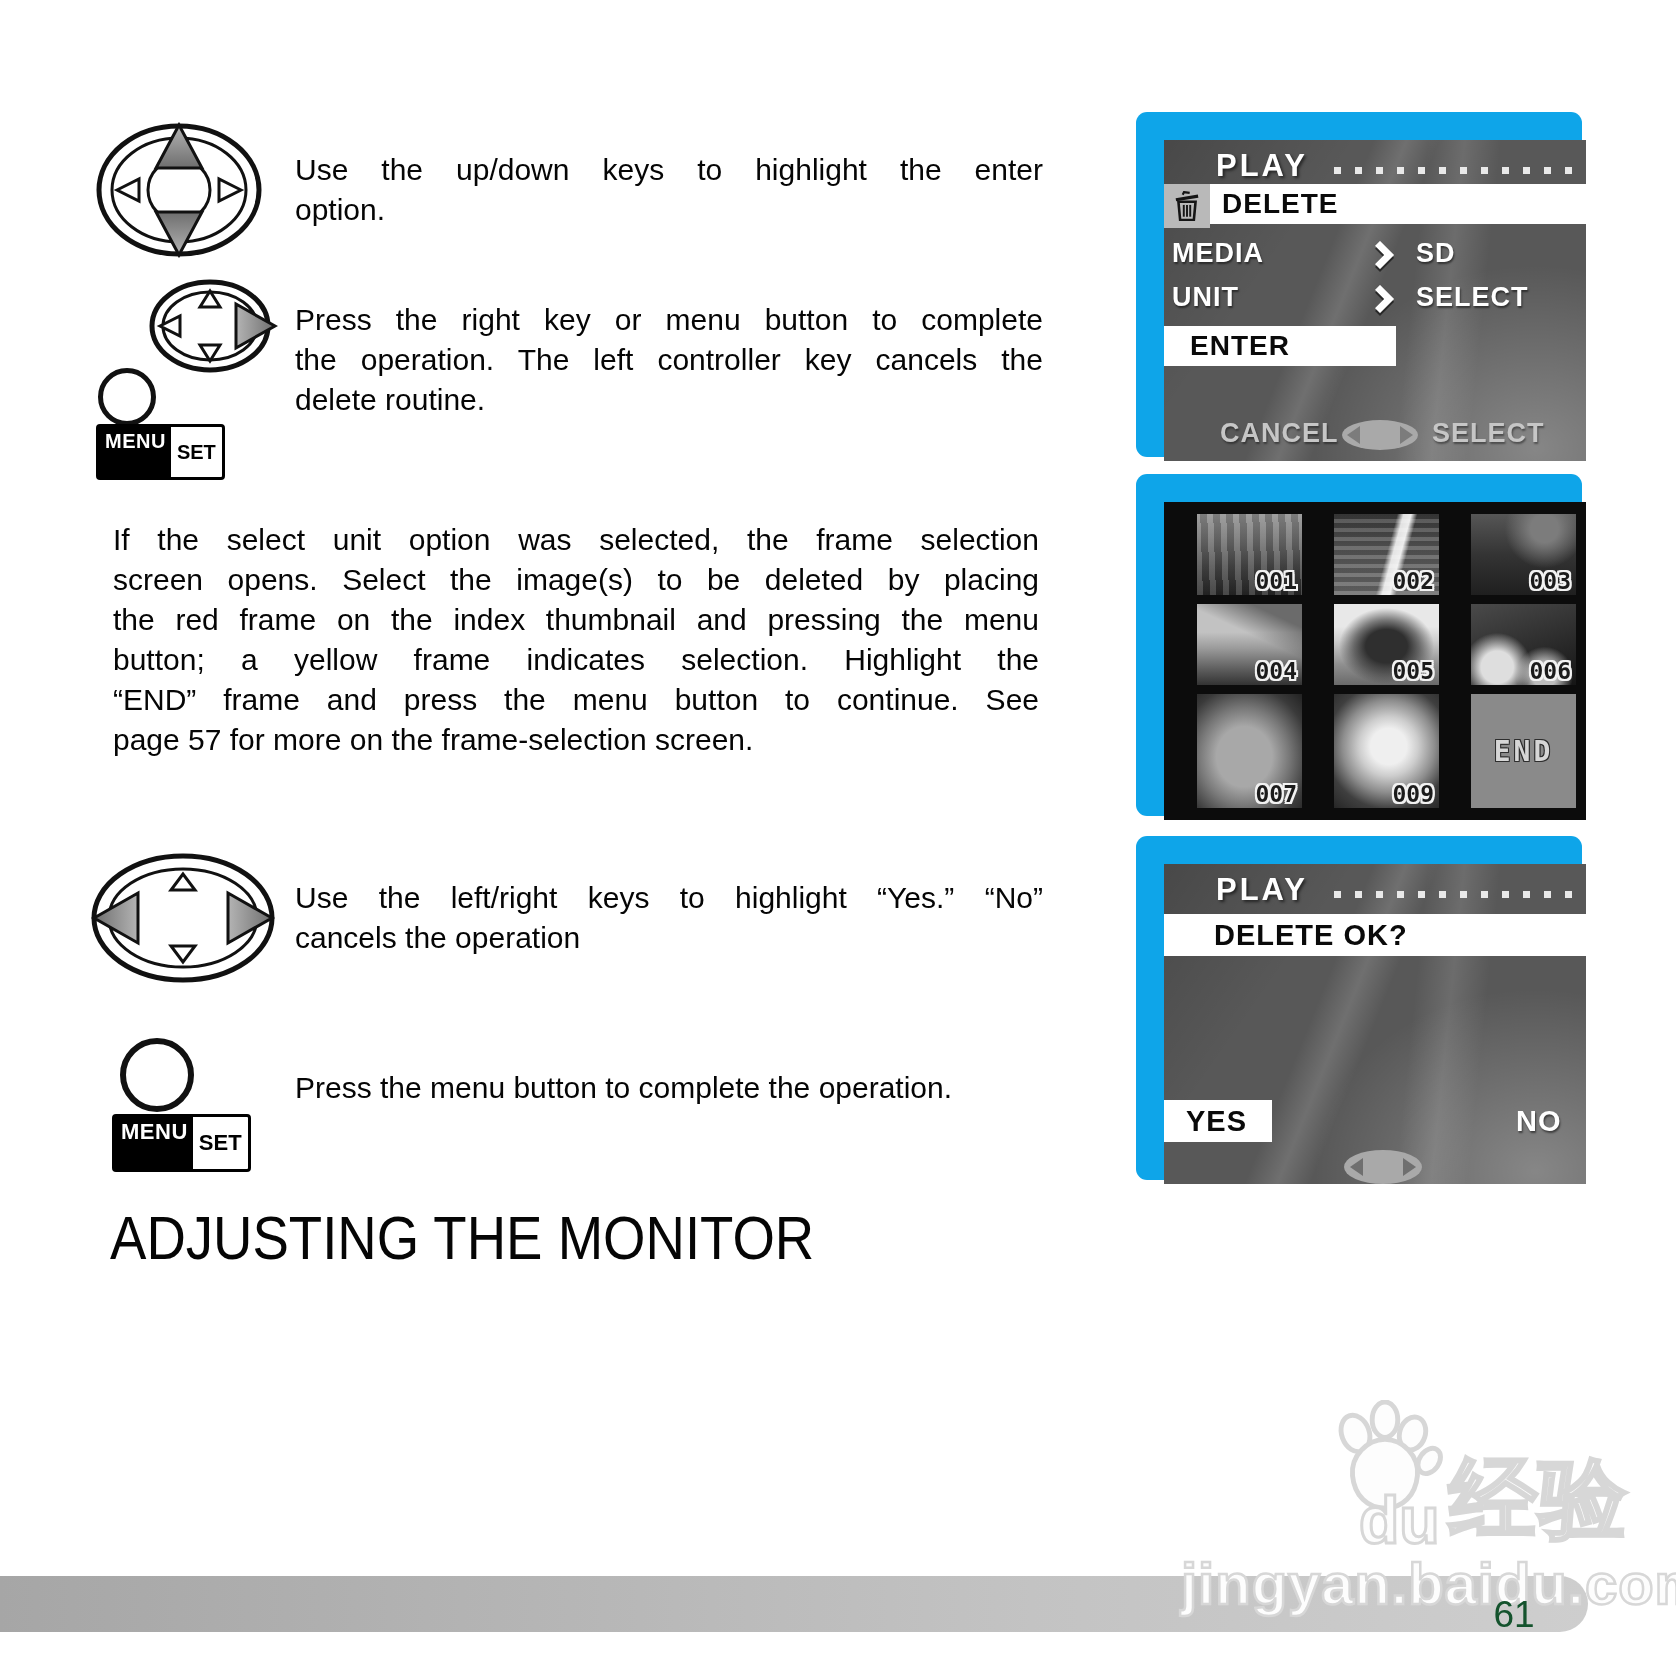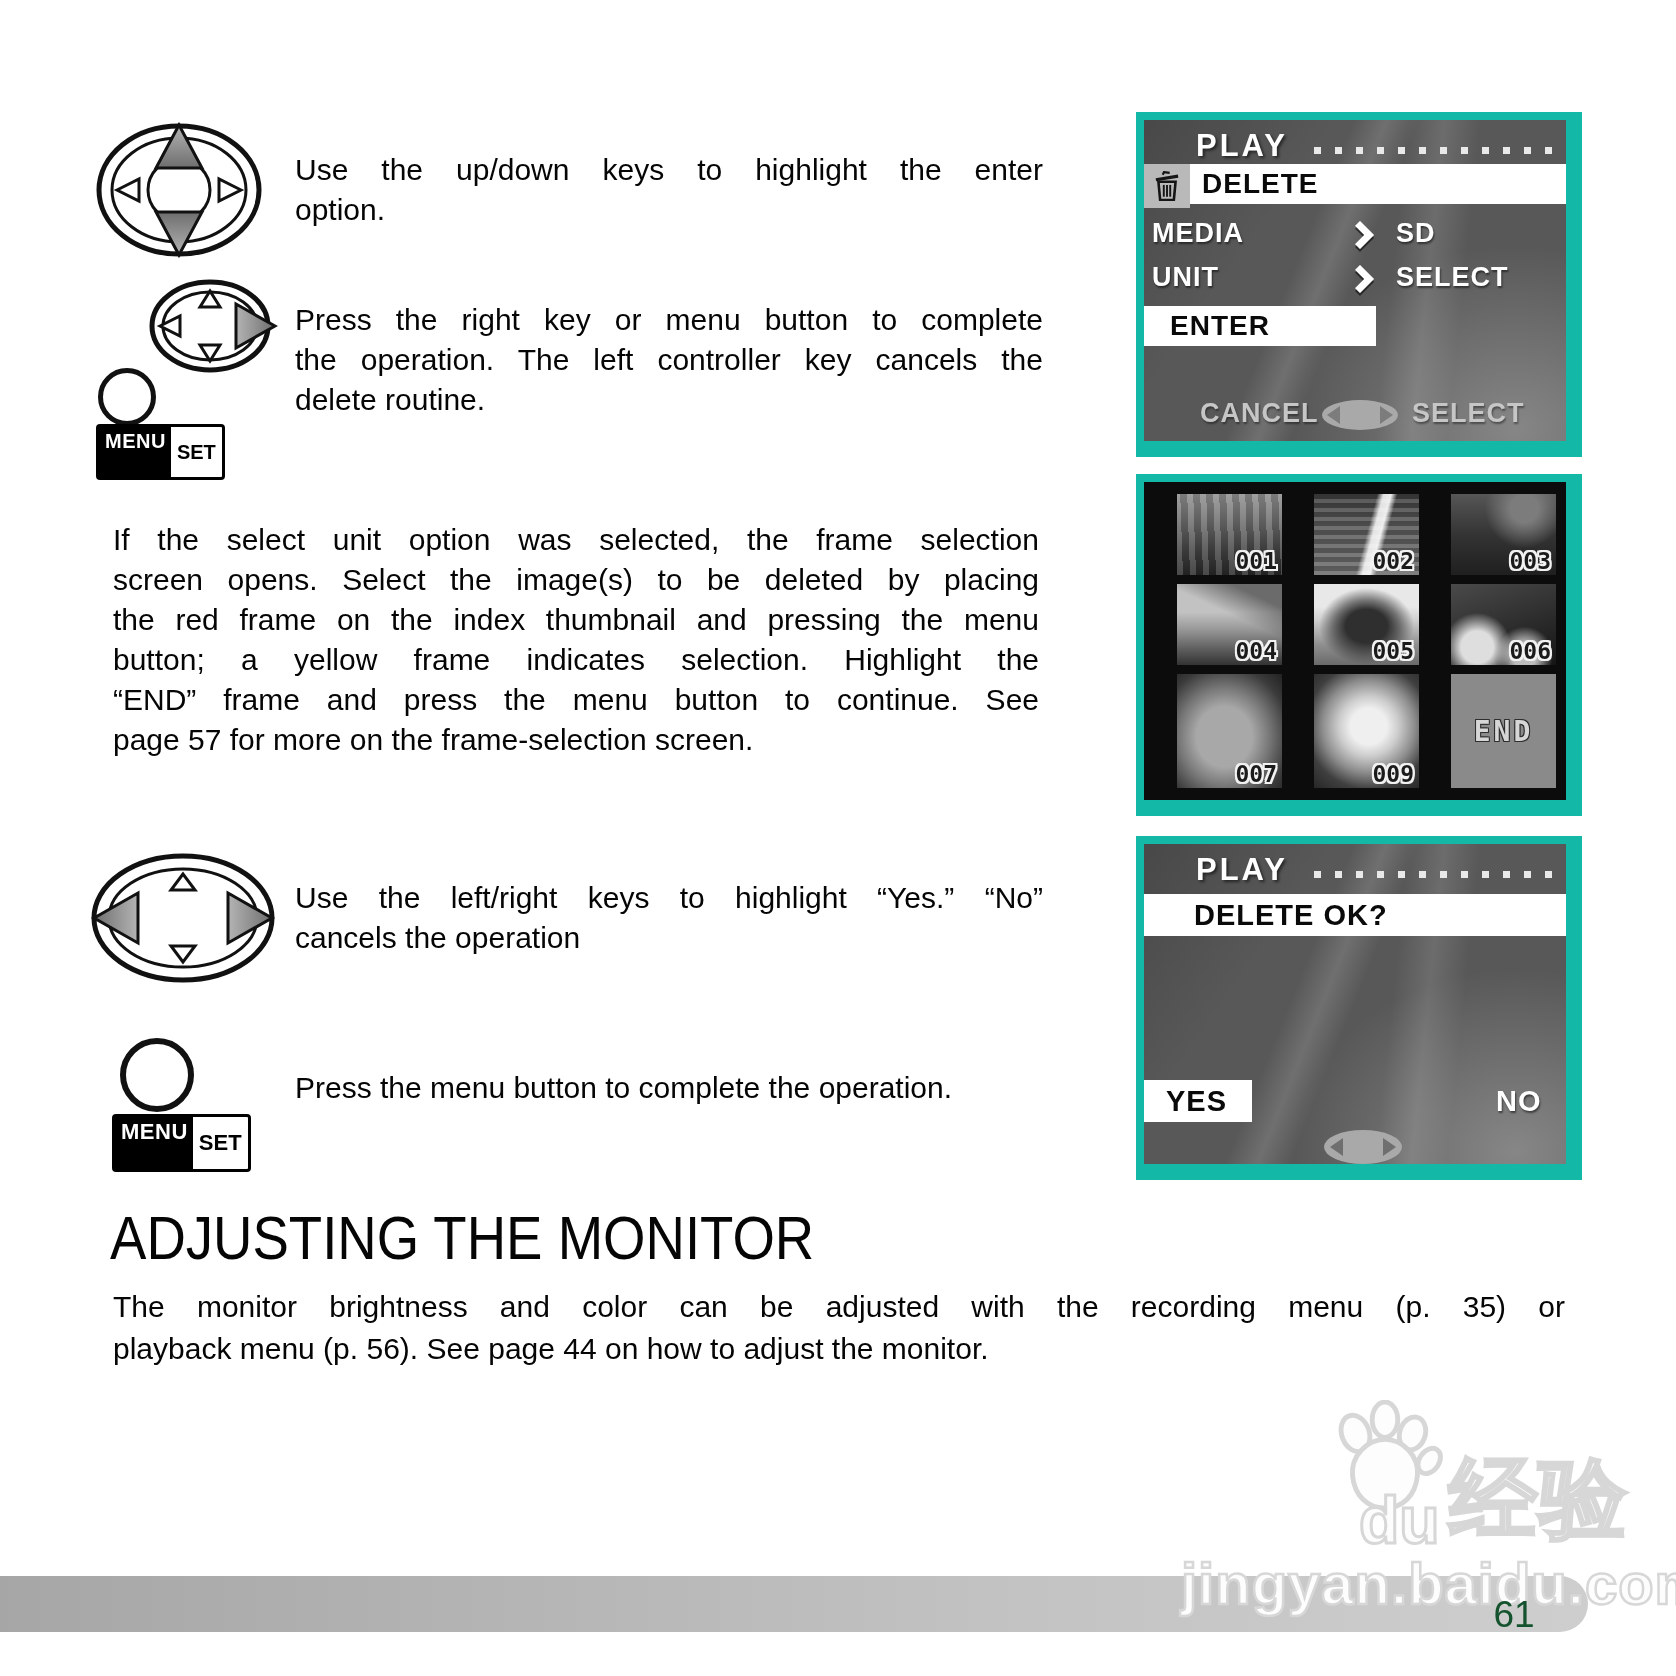--- a/index.html
+++ b/index.html
@@ -12,21 +12,21 @@
   .txt .ll{text-align:left;}
 
   
   .icon-abs{position:absolute;}
   .menu-circle{position:absolute;border:5px solid #111;border-radius:50%;background:#fff;box-sizing:border-box;}
   .menuset{position:absolute;display:inline-flex;align-items:stretch;background:#000;border:3px solid #000;border-radius:4px;overflow:hidden;}
   .menuset .m{color:#fff;font-weight:bold;font-size:20px;line-height:26px;padding:1px 5px 1px 6px;letter-spacing:.5px;}
   .menuset .s{background:#fff;color:#000;font-weight:bold;font-size:20px;line-height:26px;padding:12px 6px;}
 
   
-  .screen{position:absolute;left:1136px;width:446px;background:#14b8a6;box-sizing:border-box;padding:8px;}
+  .screen{position:absolute;left:1136px;width:446px;background:#0ea5e9;box-sizing:border-box;padding:28px;border-radius:11px;}
   .lcd{position:relative;width:422px;overflow:hidden;
        background:
          radial-gradient(ellipse at 88% 96%, rgba(255,255,255,.28), rgba(255,255,255,0) 42%),
          linear-gradient(112deg, rgba(255,255,255,0) 38%, rgba(255,255,255,.14) 44%, rgba(255,255,255,0) 50%),
          linear-gradient(96deg, rgba(255,255,255,0) 58%, rgba(255,255,255,.12) 66%, rgba(255,255,255,0) 74%),
          linear-gradient(125deg, rgba(0,0,0,.18) 0%, rgba(0,0,0,0) 30%),
          #585858;}
   .lcd-title{position:absolute;left:52px;top:8px;color:#fff;font-weight:bold;font-size:31px;letter-spacing:3px;text-shadow:2px 2px 3px rgba(0,0,0,.55);}
   .dots{position:absolute;left:170px;top:27px;width:246px;height:7px;
         background:repeating-linear-gradient(90deg,#e9e9e9 0 7px,rgba(0,0,0,0) 7px 21px);}
@@ -260,24 +260,20 @@
       <div class="menurow-val" style="left:352px;top:241px;font-size:29px;">NO</div>
 
       <div class="oval" style="left:180px;top:286px;width:78px;height:34px;">
         <span class="tri-l" style="left:6px;top:8px;border-right:13px solid #6f6f6f;"></span>
         <span class="tri-r" style="right:6px;top:8px;border-left:13px solid #6f6f6f;"></span>
       </div>
     </div>
   </div>
 
   <h1 class="heading" style="margin:0;">ADJUSTING THE MONITOR</h1>
-  <div class="txt" style="left:113px;top:1286px;width:1452px;line-height:42px;">
-    <div class="jl">The monitor brightness and color can be adjusted with the recording menu (p. 35) or</div>
-    <div class="ll">playback menu (p. 56). See page 44 on how to adjust the monitor.</div>
-  </div>
 
   <div class="wm">
     <svg class="wm-paw" width="120" height="118" viewBox="0 0 120 120">
       <g fill="#fdfdfd" stroke="#d7d7d7" stroke-width="5">
         <ellipse cx="32" cy="34" rx="14" ry="19" transform="rotate(-20 32 34)"></ellipse>
         <ellipse cx="62" cy="20" rx="13" ry="18"></ellipse>
         <ellipse cx="90" cy="34" rx="13" ry="17" transform="rotate(18 90 34)"></ellipse>
         <ellipse cx="107" cy="62" rx="10" ry="14" transform="rotate(35 107 62)"></ellipse>
         <path d="M62 40 C80 40 97 57 95 77 C93 97 80 110 62 110 C44 110 31 97 29 77 C27 57 44 40 62 40 Z"></path>
       </g>

